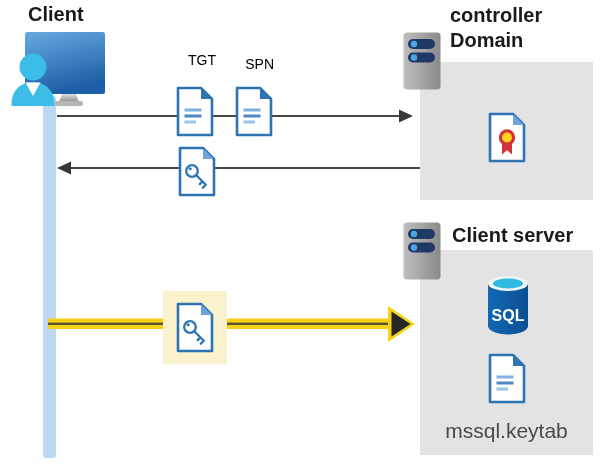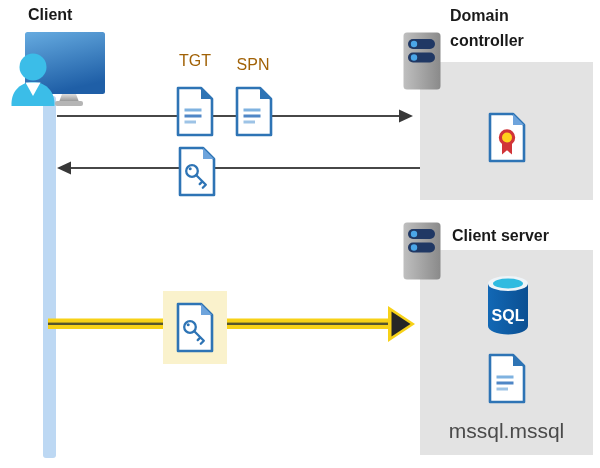--- a/index.html
+++ b/index.html
@@ -9,22 +9,22 @@
     --server-dot-blue:#4ba6e8; --sql-blue:#0f5ca8; --sql-cyan:#2fbbe0;
     --cert-red:#d13438; --cert-gold:#ffd21c; --person-cyan:#3bbde8;
     --text-dark:#1a1a1a; --keytab-text:#4a4a4a; --yellow-arrow-core:#55552e;
   }
   html,body{margin:0;padding:0;background:#fff;}
   #canvas{
     position:relative;width:600px;height:468px;background:#fff;overflow:hidden;
     font-family:"Liberation Sans",sans-serif;
   }
   .abs{position:absolute;}
-  .title{font-weight:bold;color:var(--text-dark);font-size:16px;line-height:25px;}
-  .small-label{font-size:16px;color:#a16207;text-align:center;}
+  .title{font-weight:bold;color:var(--text-dark);font-size:20px;line-height:25px;}
+  .small-label{font-size:14px;color:#000000;text-align:right;}
   .gray-box{background:var(--box-gray);}
   
   .doc-body{fill:#fff;stroke:var(--doc-blue);stroke-width:2.6;stroke-linejoin:round;}
   .doc-fold{fill:var(--doc-blue);}
   .doc-fold-light{fill:#6ea4dc;}
   .bar-a{fill:#7fb2e0;} .bar-b{fill:#4f86c6;} .bar-c{fill:var(--doc-line-light);}
   .key-stroke{stroke:var(--doc-blue);stroke-width:2.3;fill:none;stroke-linecap:round;}
   .key-dot{fill:var(--doc-blue);}
   .pill{fill:var(--server-pill-navy);} .pill-dot{fill:var(--server-dot-blue);}
   .gray-line{stroke:var(--arrow-gray);stroke-width:2;}
@@ -134,41 +134,41 @@
       <use href="#doc-key"></use>
     </svg>
   <svg class="abs" style="left:176px;top:302px" width="38" height="51" viewBox="0 0 38 51">
       <use href="#doc-key"></use>
     </svg>
 
   <svg class="abs" style="left:403px;top:32px" width="38" height="58" viewBox="0 0 38 58">
       <use href="#server-box"></use>
     </svg>
   <div class="abs title" style="left:450px;top:3px;width:145px;">
+    <div>controller</div>
     <div>Domain</div>
-    <div>controller</div>
   </div>
   <svg class="abs" style="left:488px;top:112px" width="38" height="51" viewBox="0 0 38 51">
       <use href="#doc-cert"></use>
     </svg>
 
   <svg class="abs" style="left:403px;top:222px" width="38" height="58" viewBox="0 0 38 58">
       <use href="#server-box"></use>
     </svg>
   <div class="abs title" style="left:452px;top:223px;white-space:nowrap;">Client server</div>
 
   <svg class="abs" style="left:486px;top:274px" width="44" height="64" viewBox="0 0 44 64">
     <path d="M2 9 v43 c0 4.7 9 8.5 20 8.5 s20 -3.8 20 -8.5 v-43 z" fill="url(#gradSql)"></path>
     <ellipse cx="22" cy="9.5" rx="20" ry="7.5" fill="#eef4f8"></ellipse>
     <ellipse cx="22" cy="9.5" rx="15" ry="5.1" fill="var(--sql-cyan)"></ellipse>
     <text x="22" y="47" text-anchor="middle" fill="#ffffff" font-family="Liberation Sans, sans-serif" font-size="16" font-weight="bold">SQL</text>
   </svg>
 
   <svg class="abs" style="left:488px;top:353px" width="38" height="51" viewBox="0 0 38 51">
       <use href="#doc-text"></use>
     </svg>
-  <div class="abs" style="left:420px;top:419px;width:173px;text-align:center;font-size:21px;color:var(--keytab-text);">mssql.mssql</div>
+  <div class="abs" style="left:420px;top:419px;width:173px;text-align:center;font-size:21px;color:var(--keytab-text);">mssql.keytab</div>
 
   <div class="abs title" style="left:28px;top:2px;">Client</div>
   <div class="abs small-label" style="left:174px;top:52px;width:42px;">TGT</div>
   <div class="abs small-label" style="left:232px;top:56px;width:42px;">SPN</div>
 
 </div>
 
 </body></html>

